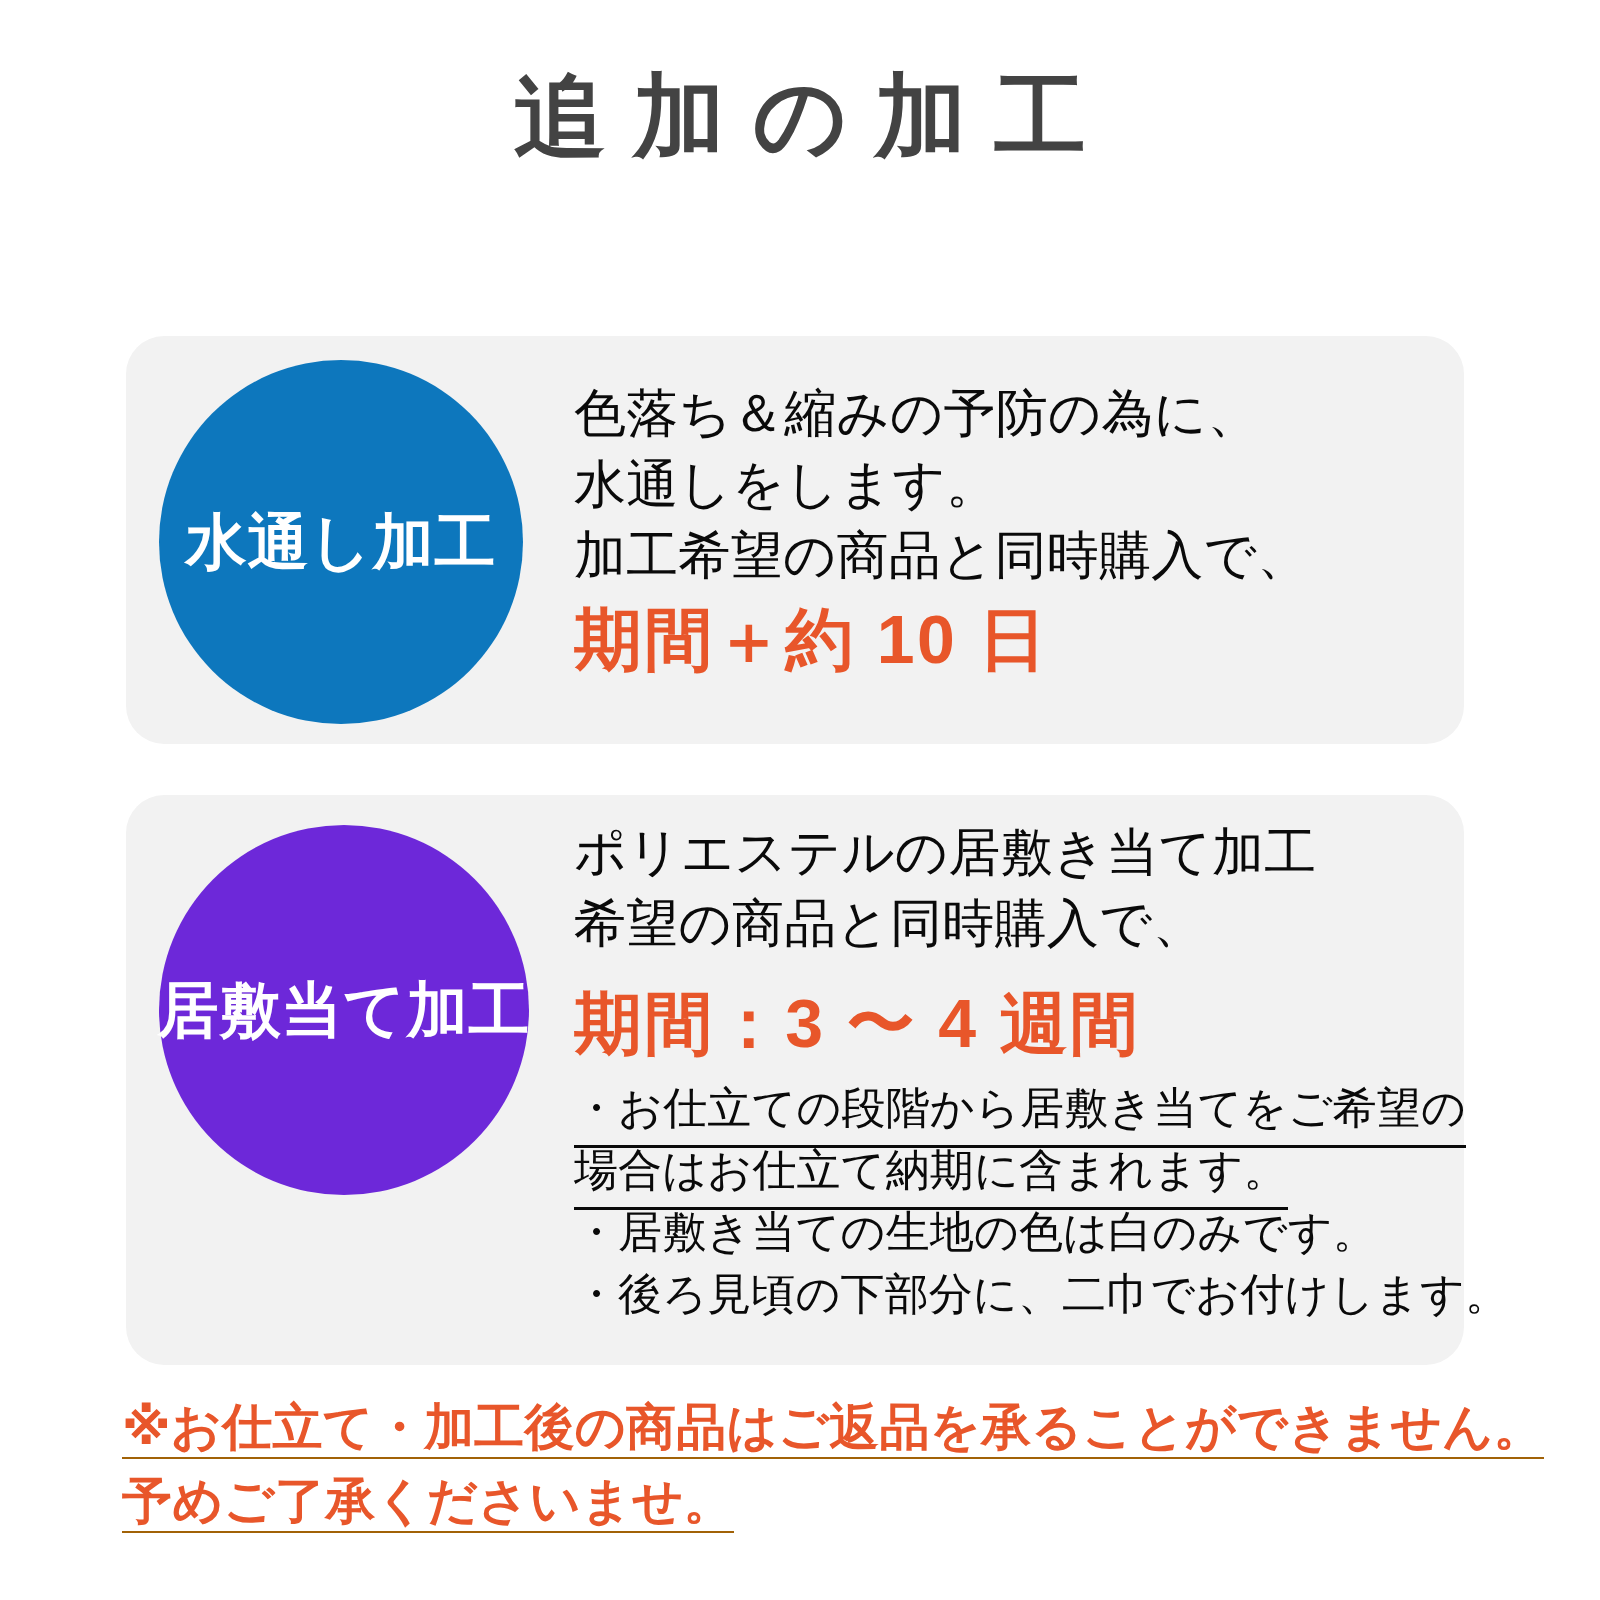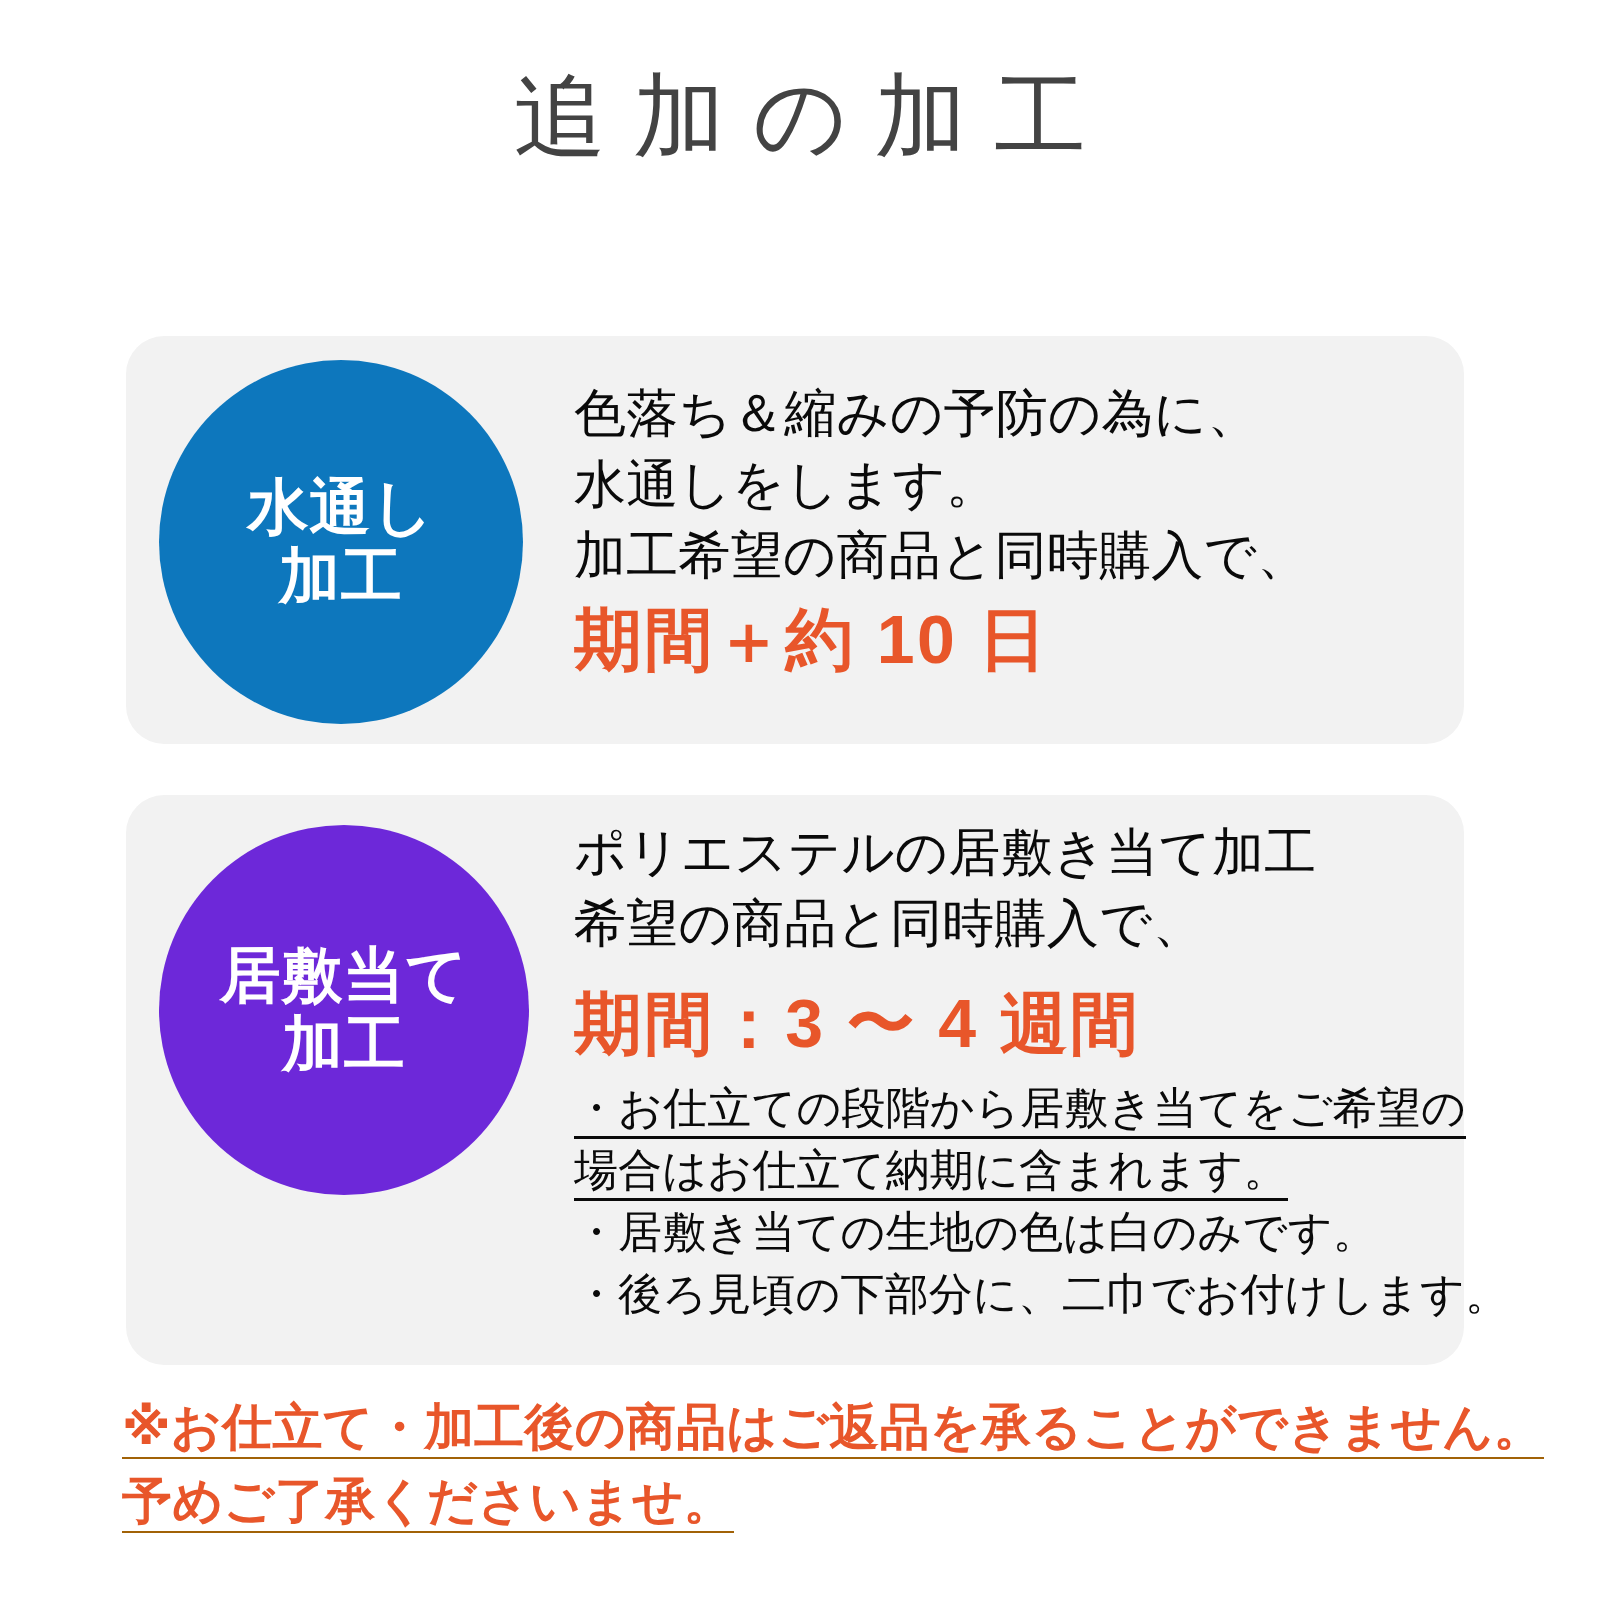--- a/index.html
+++ b/index.html
@@ -27,21 +27,21 @@
     position: absolute;
     top: 62px;
     left: 0;
     width: 1600px;
     text-align: center;
     font-size: 92px;
     line-height: 108px;
     color: #434343;
     letter-spacing: 0.30em;
     text-indent: 0.30em;
-    font-weight: 400;
+    font-weight: 700;
     white-space: nowrap;
   }
 
   
   .page-subtitle {
     position: absolute;
     top: 216px;
     left: 0;
     width: 1600px;
     text-align: center;
@@ -62,21 +62,21 @@
     border-radius: 38px;
     box-sizing: border-box;
   }
   .card--mizutoshi { top: 336px;  height: 408px; }
   .card--ishiki    { top: 795px;  height: 570px; }
 
   .badge {
     position: absolute;
     border-radius: 50%;
     display: flex;
-    flex-direction: column;
+    flex-direction: row;
     align-items: center;
     justify-content: center;
     color: #ffffff;
     font-weight: 700;
     text-align: center;
     line-height: 1.13;
     letter-spacing: 0.015em;
   }
   .badge-line { display: block; white-space: nowrap; }
 
@@ -128,21 +128,21 @@
   .notes { margin-top: 8px; }
   .note-line {
     font-size: 44px;
     line-height: 62px;
     color: #0a0a0a;
     letter-spacing: 0.002em;
     white-space: nowrap;
   }
   .note-line.is-underlined > .note-text {
     border-bottom: 3px solid #0a0a0a;
-    padding-bottom: 4px;
+    padding-bottom: 13px;
   }
   .note-line.is-hanging { padding-left: 0; }
 
   
   .warning {
     position: absolute;
     left: 122px;
     top: 1390px;
     width: 1380px;
   }

